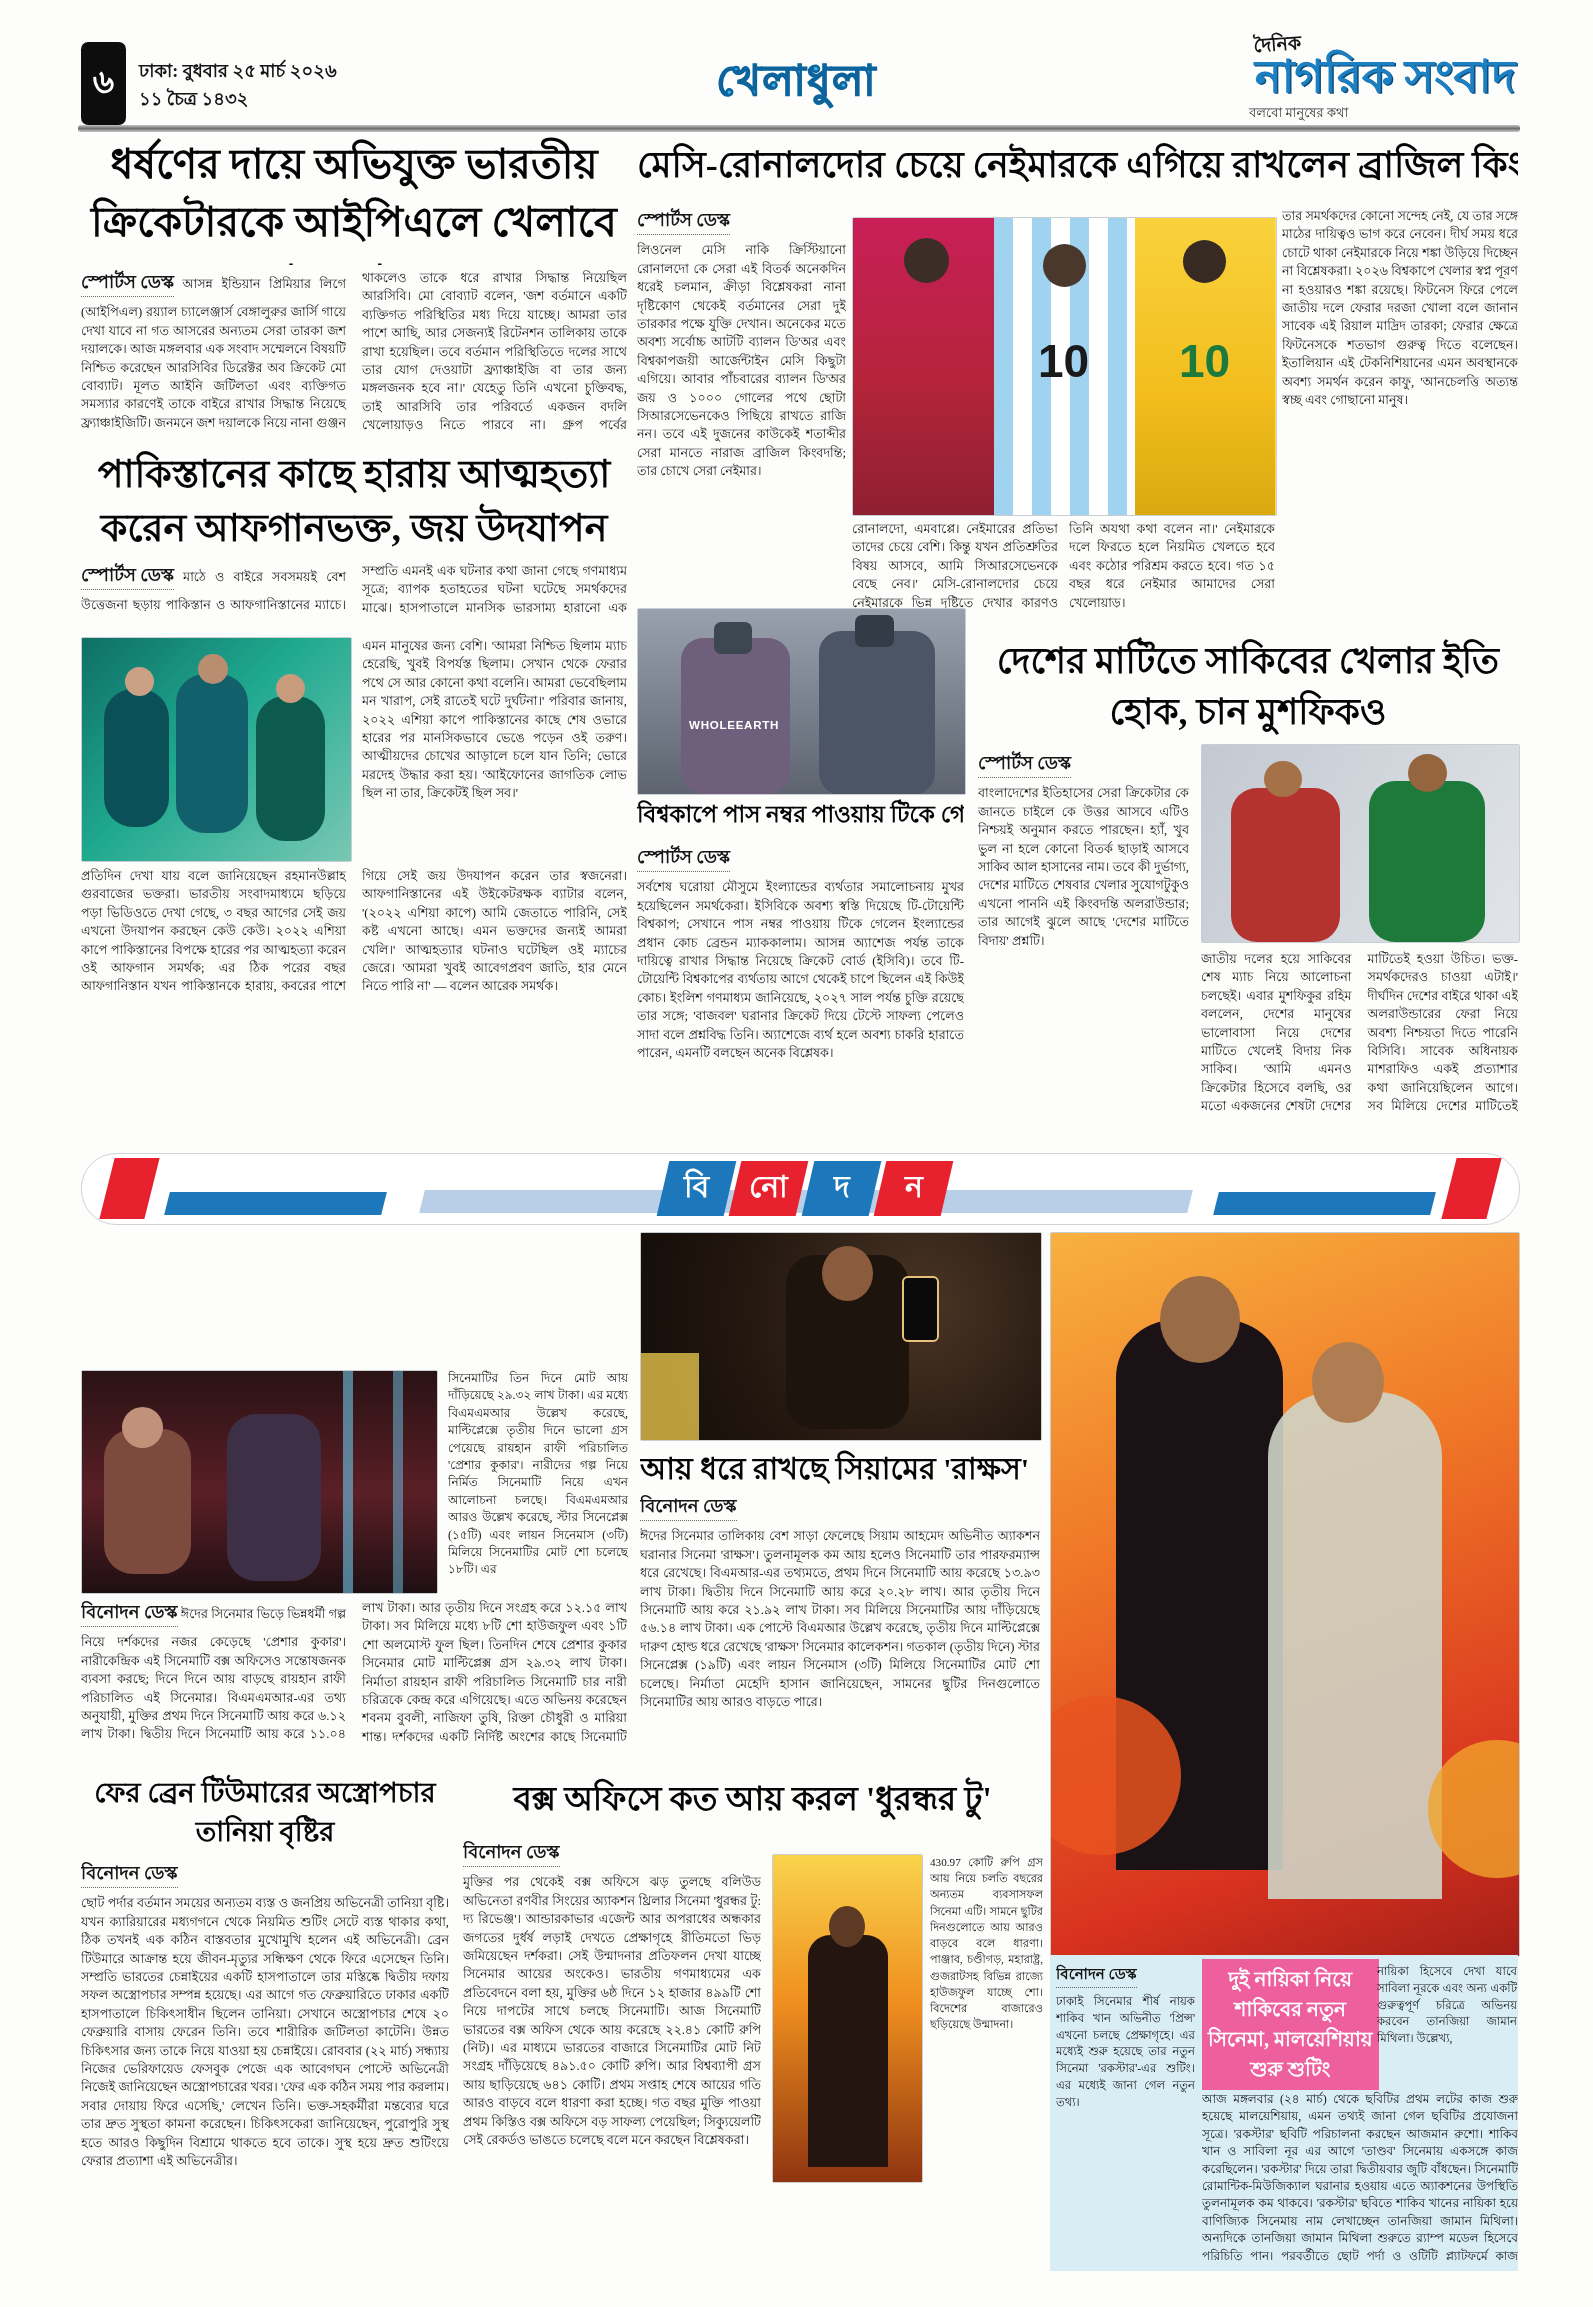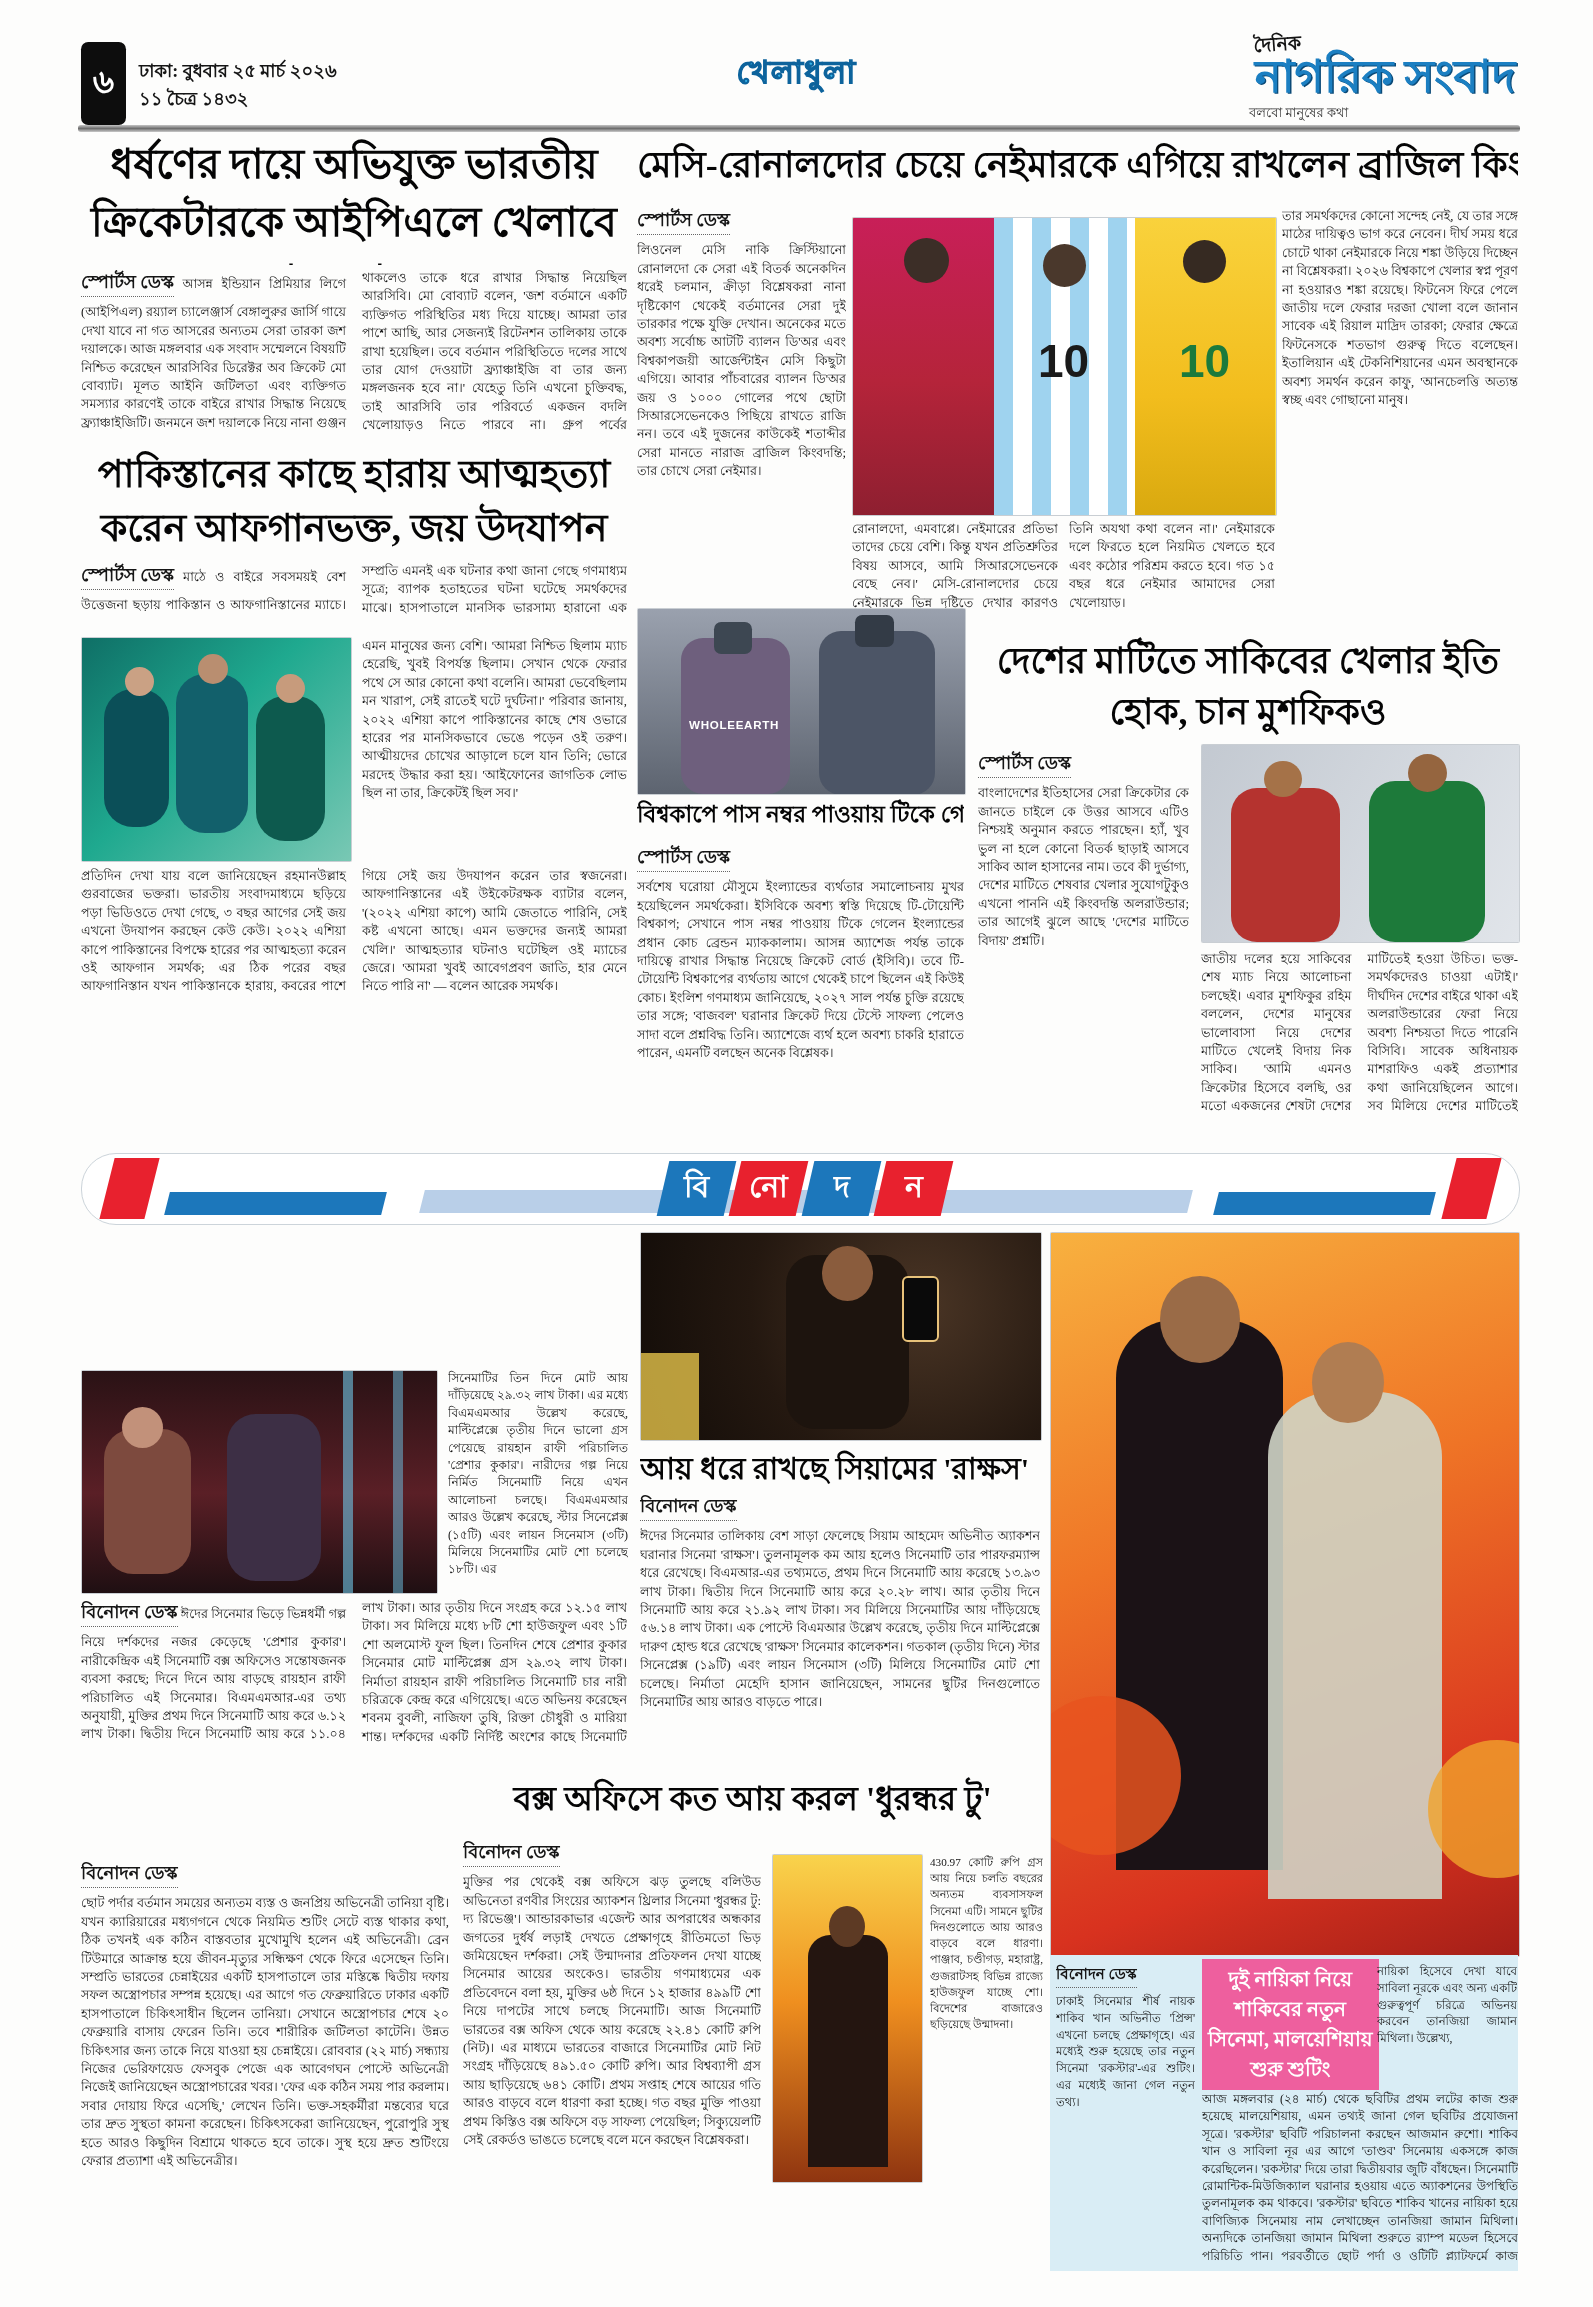--- a/index.html
+++ b/index.html
@@ -9,21 +9,21 @@
   .hl{font-weight:bold;color:#050505;text-align:center;line-height:1.42;overflow:hidden;}
   .byline{display:inline-block;font-weight:bold;font-size:18px;border-bottom:1.4px dotted #666;padding-bottom:1.4px;margin-bottom:5.8px;}
   .body-txt{font-size:12.7px;line-height:1.45;text-align:justify;overflow:hidden;}
   .cols2{column-count:2;column-gap:16px;}
   .photo{overflow:hidden;border:0.7px solid #c9ced3;border-radius:1.4px;}
   .blob{position:absolute;border-radius:50%;}
   
   #pagenum{left:81px;top:42px;width:45px;height:83px;background:#0d0d0d;border-radius:7.2px;
            color:#fff;font-size:33px;font-weight:bold;display:flex;align-items:center;justify-content:center;}
   #dateblock{left:139px;top:58px;font-size:18px;font-weight:bold;line-height:1.55;}
-  #sportshead{left:630px;top:48px;width:333px;text-align:center;font-size:31px;font-weight:bold;
+  #sportshead{left:630px;top:48px;width:333px;text-align:center;font-size:42px;font-weight:bold;
               color:#36b3e8;-webkit-text-stroke:1.1px #0d639c;letter-spacing:1.4px;}
   #masthead{left:1249px;top:22px;width:272px;text-align:center;}
   #masthead .daily{display:inline-block;transform:rotate(-4deg);font-size:19px;font-weight:bold;text-align:left;width:100%;padding-left:4.3px;}
   #masthead .brand{font-size:45px;font-weight:bold;color:#1b7fc2;text-shadow:1.4px 1.4px 0 #0b4a77;line-height:1.05;white-space:nowrap;}
   #masthead .tagline{font-size:13px;color:#333;text-align:left;margin-top:1.4px;}
   #headrule{left:78px;top:125px;width:1442px;height:6.5px;border-radius:2.9px;
             background:linear-gradient(180deg,#c4c4c4,#6f6f6f,#c9c9c9);}
   
   #ebanner{left:81px;top:1153px;width:1437px;height:70px;background:#fff;border:1.4px solid #ccd4da;border-radius:35px;overflow:hidden;}
   .slant{position:absolute;transform:skewX(-14deg);}
@@ -160,20 +160,21 @@
     <div class="blob" style="left:181px;top:13px;width:51px;height:55px;background:#8a5c3d;"></div>
     <div class="abs" style="left:261px;top:43px;width:33px;height:62px;background:#0a0a0a;border:2.2px solid #e8c27a;border-radius:5.8px;"></div>
     <div class="abs" style="left:0;bottom:0;width:58px;height:87px;background:#e3c24a;opacity:.8;"></div>
   </div>
   <div class="abs hl" style="left:640px;top:1448px;width:400px;height:39px;font-size:30px;text-align:left;white-space:nowrap;">আয় ধরে রাখছে সিয়ামের 'রাক্ষস'</div>
   <div class="abs body-txt" style="left:640px;top:1493px;width:400px;height:265px;">
     <span class="byline">বিনোদন ডেস্ক</span>
     <div>ঈদের সিনেমার তালিকায় বেশ সাড়া ফেলেছে সিয়াম আহমেদ অভিনীত অ্যাকশন ঘরানার সিনেমা 'রাক্ষস'। তুলনামূলক কম আয় হলেও সিনেমাটি তার পারফরম্যান্স ধরে রেখেছে। বিএমআর-এর তথ্যমতে, প্রথম দিনে সিনেমাটি আয় করেছে ১৩.৯৩ লাখ টাকা। দ্বিতীয় দিনে সিনেমাটি আয় করে ২০.২৮ লাখ। আর তৃতীয় দিনে সিনেমাটি আয় করে ২১.৯২ লাখ টাকা। সব মিলিয়ে সিনেমাটির আয় দাঁড়িয়েছে ৫৬.১৪ লাখ টাকা। এক পোস্টে বিএমআর উল্লেখ করেছে, তৃতীয় দিনে মাল্টিপ্লেক্সে দারুণ হোল্ড ধরে রেখেছে 'রাক্ষস' সিনেমার কালেকশন। গতকাল (তৃতীয় দিনে) স্টার সিনেপ্লেক্স (১৯টি) এবং লায়ন সিনেমাস (৩টি) মিলিয়ে সিনেমাটির মোট শো চলেছে। নির্মাতা মেহেদি হাসান জানিয়েছেন, সামনের ছুটির দিনগুলোতে সিনেমাটির আয় আরও বাড়তে পারে।</div>
   </div>
 
+  <div class="abs hl" style="left:81px;top:1773px;width:368px;height:81px;font-size:27.5px;">ফের ব্রেন টিউমারের অস্ত্রোপচার তানিয়া বৃষ্টির</div>
   <div class="abs body-txt" style="left:81px;top:1860px;width:368px;height:407px;">
     <span class="byline">বিনোদন ডেস্ক</span>
     <div>ছোট পর্দার বর্তমান সময়ের অন্যতম ব্যস্ত ও জনপ্রিয় অভিনেত্রী তানিয়া বৃষ্টি। যখন ক্যারিয়ারের মধ্যগগনে থেকে নিয়মিত শুটিং সেটে ব্যস্ত থাকার কথা, ঠিক তখনই এক কঠিন বাস্তবতার মুখোমুখি হলেন এই অভিনেত্রী। ব্রেন টিউমারে আক্রান্ত হয়ে জীবন-মৃত্যুর সন্ধিক্ষণ থেকে ফিরে এসেছেন তিনি। সম্প্রতি ভারতের চেন্নাইয়ের একটি হাসপাতালে তার মস্তিষ্কে দ্বিতীয় দফায় সফল অস্ত্রোপচার সম্পন্ন হয়েছে। এর আগে গত ফেব্রুয়ারিতে ঢাকার একটি হাসপাতালে চিকিৎসাধীন ছিলেন তানিয়া। সেখানে অস্ত্রোপচার শেষে ২০ ফেব্রুয়ারি বাসায় ফেরেন তিনি। তবে শারীরিক জটিলতা কাটেনি। উন্নত চিকিৎসার জন্য তাকে নিয়ে যাওয়া হয় চেন্নাইয়ে। রোববার (২২ মার্চ) সন্ধ্যায় নিজের ভেরিফায়েড ফেসবুক পেজে এক আবেগঘন পোস্টে অভিনেত্রী নিজেই জানিয়েছেন অস্ত্রোপচারের খবর। 'ফের এক কঠিন সময় পার করলাম। সবার দোয়ায় ফিরে এসেছি,' লেখেন তিনি। ভক্ত-সহকর্মীরা মন্তব্যের ঘরে তার দ্রুত সুস্থতা কামনা করেছেন। চিকিৎসকেরা জানিয়েছেন, পুরোপুরি সুস্থ হতে আরও কিছুদিন বিশ্রামে থাকতে হবে তাকে। সুস্থ হয়ে দ্রুত শুটিংয়ে ফেরার প্রত্যাশা এই অভিনেত্রীর।</div>
   </div>
 
   <div class="abs hl" style="left:463px;top:1776px;width:579px;height:54px;font-size:33px;white-space:nowrap;">বক্স অফিসে কত আয় করল 'ধুরন্ধর টু'</div>
   <div class="abs body-txt" style="left:463px;top:1839px;width:298px;height:427px;">
     <span class="byline">বিনোদন ডেস্ক</span>
     <div>মুক্তির পর থেকেই বক্স অফিসে ঝড় তুলছে বলিউড অভিনেতা রণবীর সিংয়ের অ্যাকশন থ্রিলার সিনেমা 'ধুরন্ধর টু: দ্য রিভেঞ্জ'। আন্ডারকাভার এজেন্ট আর অপরাধের অন্ধকার জগতের দুর্ধর্ষ লড়াই দেখতে প্রেক্ষাগৃহে রীতিমতো ভিড় জমিয়েছেন দর্শকরা। সেই উন্মাদনার প্রতিফলন দেখা যাচ্ছে সিনেমার আয়ের অংকেও। ভারতীয় গণমাধ্যমের এক প্রতিবেদনে বলা হয়, মুক্তির ৬ষ্ঠ দিনে ১২ হাজার ৪৯৯টি শো নিয়ে দাপটের সাথে চলছে সিনেমাটি। আজ সিনেমাটি ভারতের বক্স অফিস থেকে আয় করেছে ২২.৪১ কোটি রুপি (নিট)। এর মাধ্যমে ভারতের বাজারে সিনেমাটির মোট নিট সংগ্রহ দাঁড়িয়েছে ৪৯১.৫০ কোটি রুপি। আর বিশ্বব্যাপী গ্রস আয় ছাড়িয়েছে ৬৪১ কোটি। প্রথম সপ্তাহ শেষে আয়ের গতি আরও বাড়বে বলে ধারণা করা হচ্ছে। গত বছর মুক্তি পাওয়া প্রথম কিস্তিও বক্স অফিসে বড় সাফল্য পেয়েছিল; সিক্যুয়েলটি সেই রেকর্ডও ভাঙতে চলেছে বলে মনে করছেন বিশ্লেষকরা।</div>
   </div>

